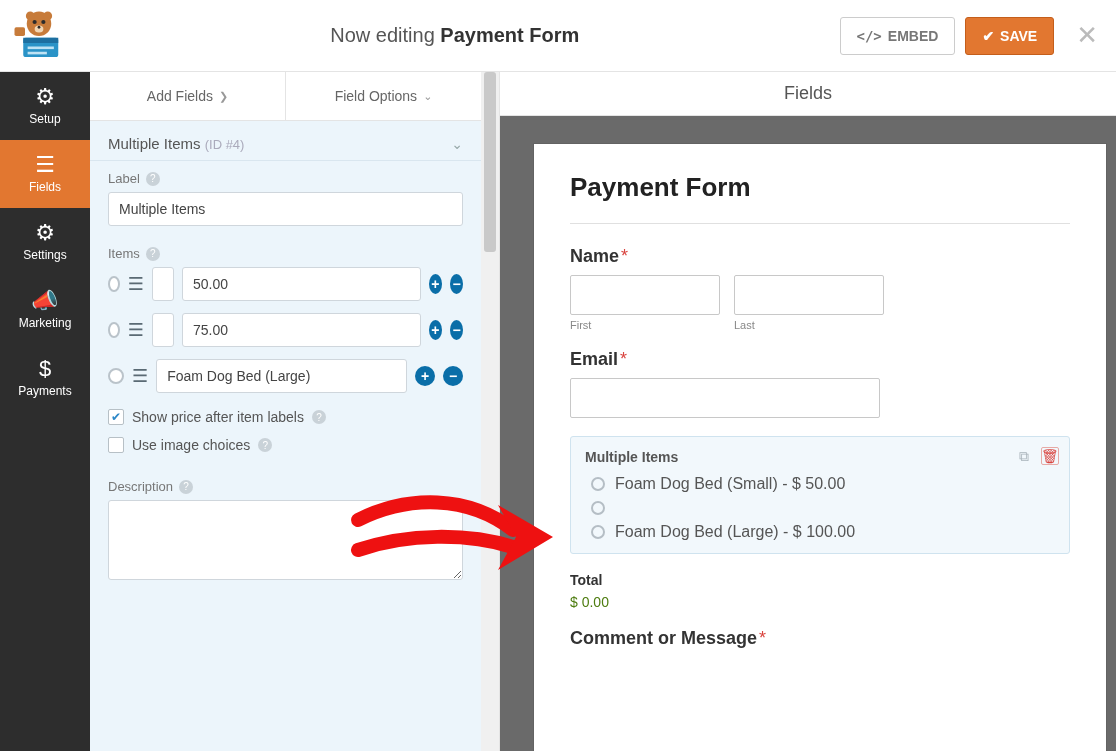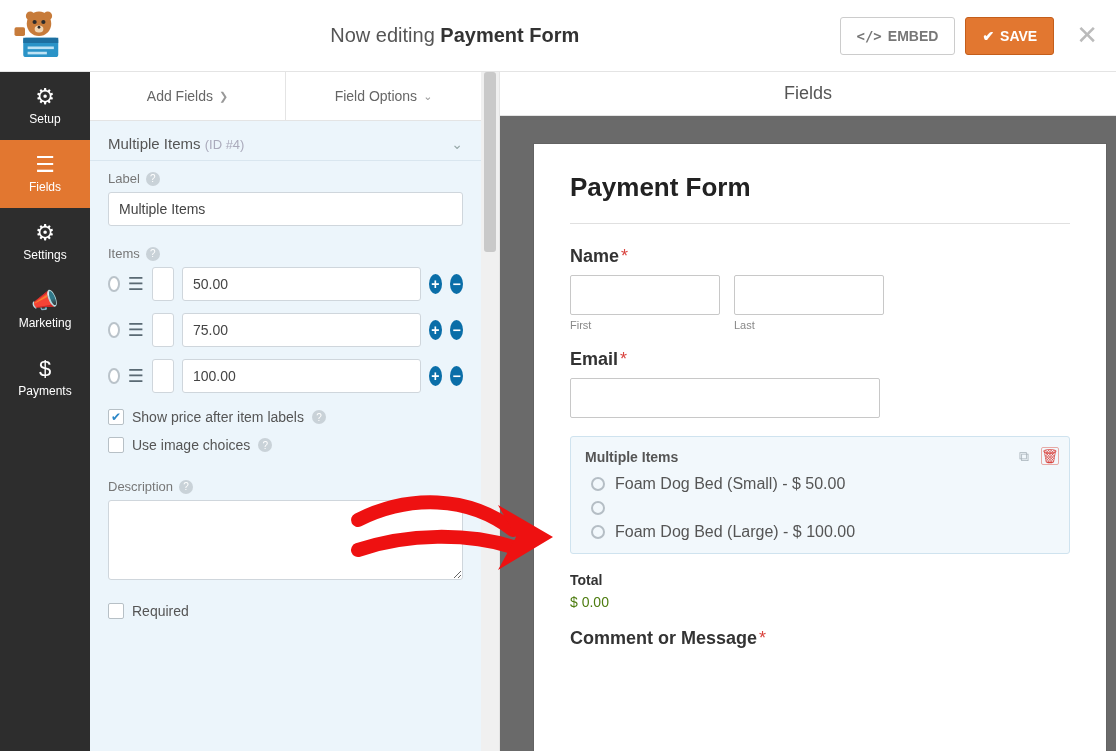--- a/index.html
+++ b/index.html
@@ -214,21 +214,20 @@
                 <span class="drag">☰</span>
                 <input type="text" class="item-name" value="Foam Dog Bed (Medium)" style="">
                 <input type="text" class="item-price" value="75.00" style="">
                 <span class="circ add">+</span>
                 <span class="circ rem">−</span>
               </div>
               <div class="item-row">
                 <span class="radio-dot"></span>
                 <span class="drag">☰</span>
                 <input type="text" class="item-name" value="Foam Dog Bed (Large)" style="">
-                <input type="text" class="item-price" value="100.00" style="">
                 <span class="circ add">+</span>
                 <span class="circ rem">−</span>
               </div>
             </div>
           </div>
 
           <div class="field-block" style="padding-top:0">
             <div class="chk-row">
               <span class="chk checked"></span>
               <span>Show price after item labels</span>
@@ -242,26 +241,20 @@
           </div>
 
           <div class="field-block">
             <div class="flabel">
               <span>Description</span>
               <span class="help">?</span>
             </div>
             <textarea style=""></textarea>
           </div>
 
-          <div class="field-block" style="padding-top:4px">
-            <div class="chk-row">
-              <span class="chk"></span>
-              <span>Required</span>
-            </div>
-          </div>
 
         </div>
         <div class="panel-scrollbar">
           <div class="thumb"></div>
         </div>
       </div>
     </div>
 
     <div class="preview">
       <div class="subheader">

